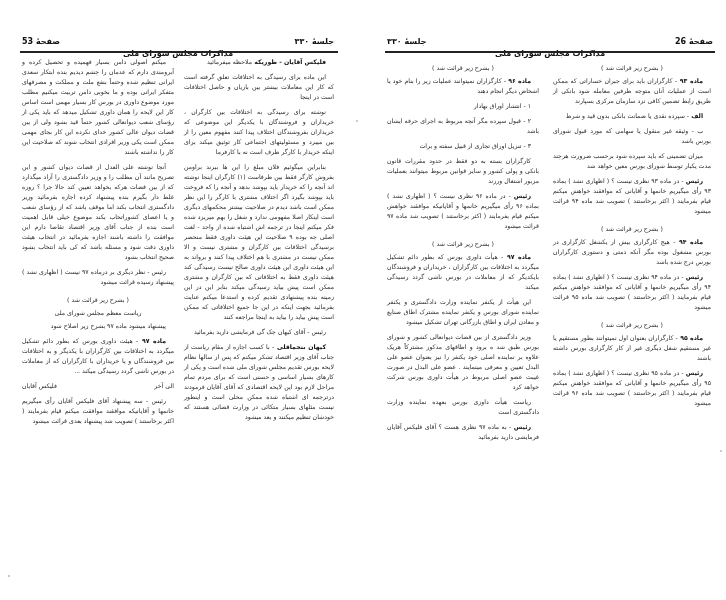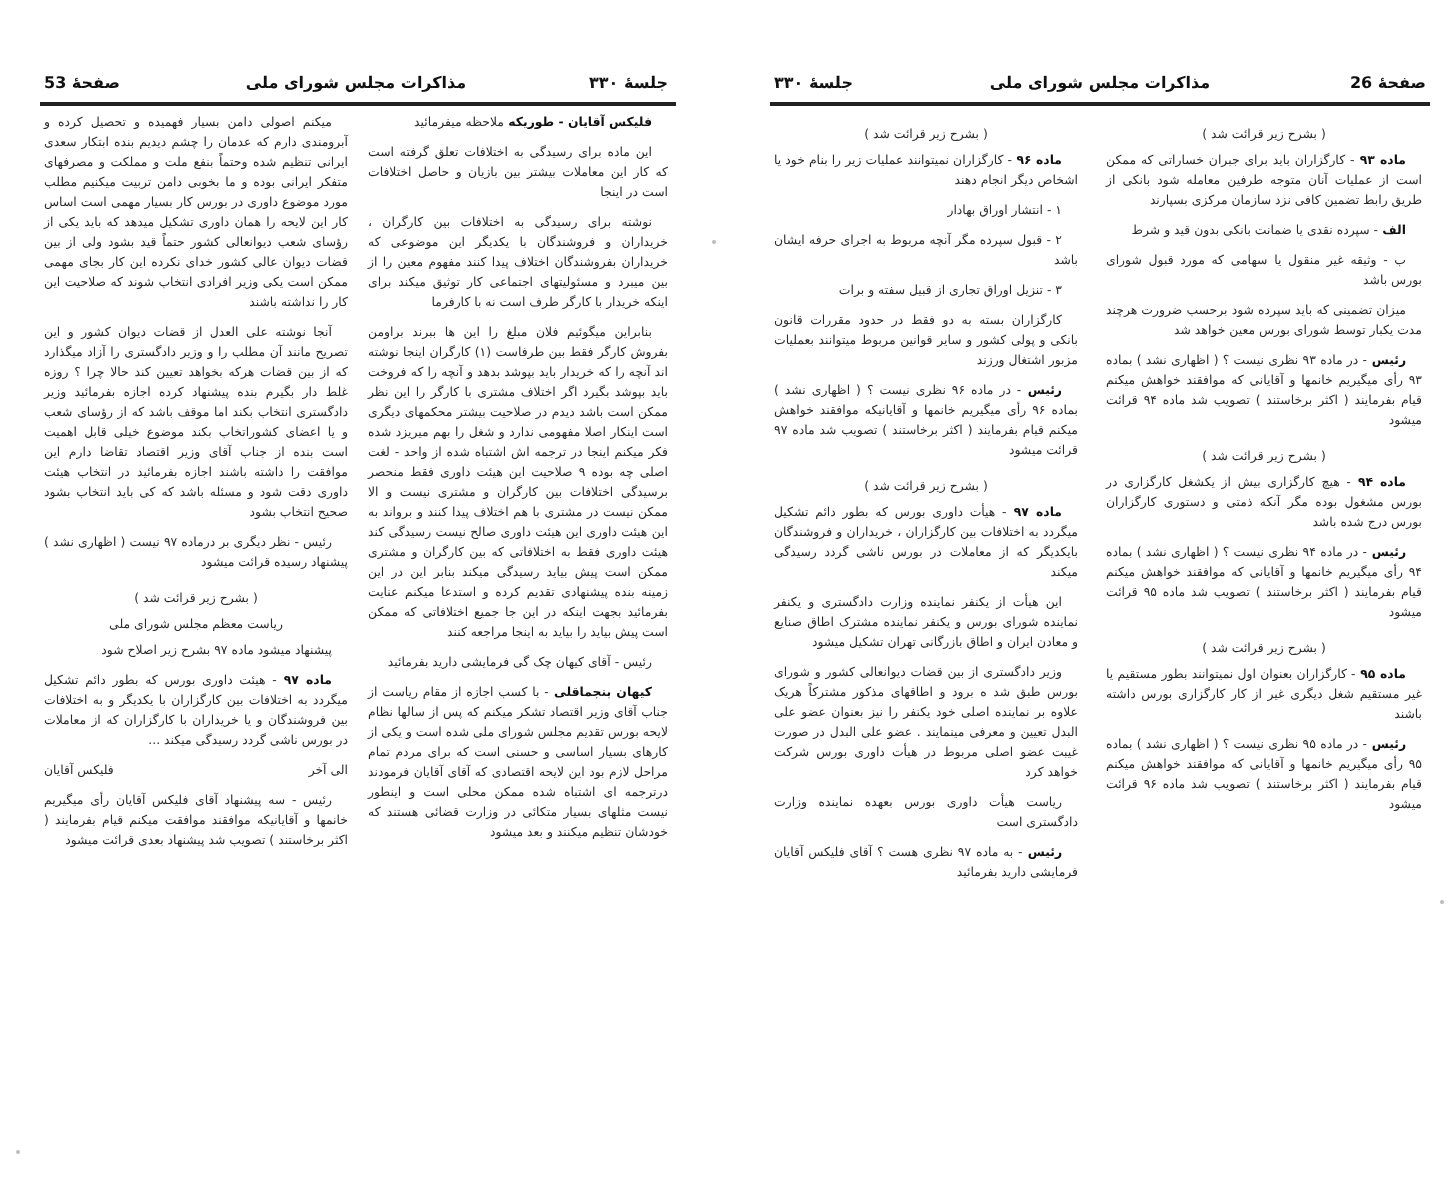--- a/index.html
+++ b/index.html
@@ -4,21 +4,21 @@
 <style>
   html, body { margin:0; padding:0; background:#ffffff; }
   body { width:726px; height:600px; position:relative; overflow:hidden;
          font-family:"DejaVu Sans", sans-serif; color:#1a1a1a; }
   .page { position:absolute; top:0; height:600px; }
   .page-left { left:0; width:363px; }
   .page-right { left:363px; width:363px; }
   .header { position:absolute; top:37px; height:14px; direction:rtl;
             font-size:8px; font-weight:bold; color:#111; }
   .header .h-right { position:absolute; right:0; top:0; }
-  .header .h-center { position:absolute; left:0; right:0; text-align:center; top:0; }
+  .header .h-center { position:absolute; left:0; right:0; text-align:center; top:12px; }
   .header .h-left { position:absolute; left:0; top:0; }
   .rule { position:absolute; top:51px; height:0; border-top:2px solid #222; }
   .col { position:absolute; direction:rtl; text-align:justify;
          font-size:6.2px; line-height:10px; color:#2a2a2a; }
   .col p { margin:0; padding:0; }
   .col .center { text-align:center; margin:3px 0; }
   .col .spk { font-weight:bold; color:#111; }
   .col .gap { height:5px; }
   .speck { position:absolute; width:2px; height:2px; background:#bbb; border-radius:1px; }
 </style>

